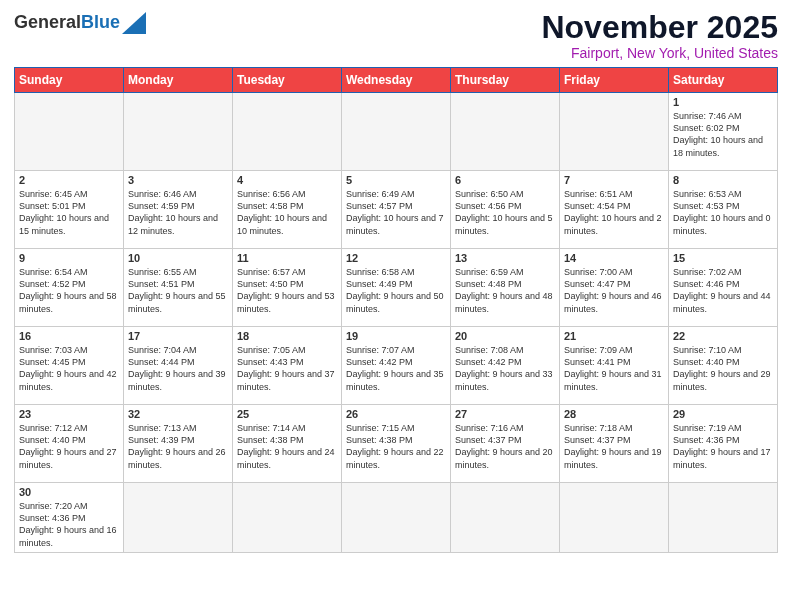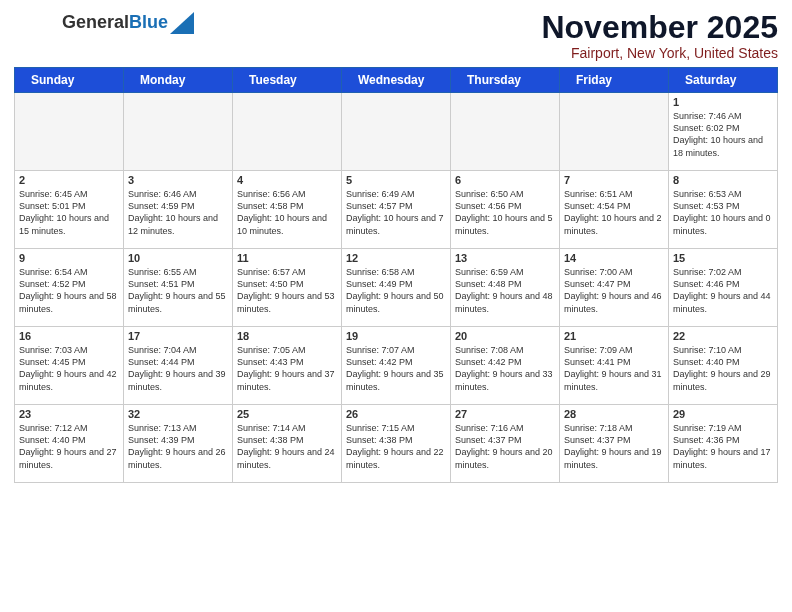--- a/index.html
+++ b/index.html
@@ -19,53 +19,52 @@
     .header {
       display: flex;
       align-items: flex-start;
       justify-content: space-between;
       margin-bottom: 6px;
     }
     .logo-area {
       display: flex;
       flex-direction: column;
       align-items: flex-start;
-      margin-left: 48px;
     }
     .logo-text {
       font-size: 18px;
       font-weight: bold;
       color: #333;
       line-height: 1;
     }
     .logo-text span.blue { color: #1a6fb5; }
     .title-area {
       text-align: right;
     }
     .month-title {
       font-size: 32px;
       font-weight: bold;
       color: #0f172a;
       line-height: 1.1;
     }
     .location-subtitle {
       font-size: 14px;
-      color: #7f1d1d;
+      color: #a21caf;
     }
     .calendar {
       width: 100%;
       border-collapse: collapse;
       border: 1px solid #ccc;
     }
     .calendar th {
-      background-color: #1d4ed8;
+      background-color: #ef4444;
       color: #fff;
       font-size: 12px;
       font-weight: bold;
-      padding: 5px 16px;
+      padding: 5px 4px;
       text-align: left;
       border: 1px solid #2060b0;
     }
     .calendar td {
       width: calc(100% / 7);
       vertical-align: top;
       border: 1px solid #ccc;
       padding: 3px 4px;
       font-size: 9.5px;
       color: #333;
@@ -309,15 +308,29 @@
 Sunset: 4:37 PM
 Daylight: 9 hours and 19 minutes.</div>
           </td>
           <td>
             <span class="day-number">29</span>
             <div class="day-info">Sunrise: 7:19 AM
 Sunset: 4:36 PM
 Daylight: 9 hours and 17 minutes.</div>
           </td>
         </tr>
+        <tr class="last-row">
+          <td>
+            <span class="day-number">30</span>
+            <div class="day-info">Sunrise: 7:20 AM
+Sunset: 4:36 PM
+Daylight: 9 hours and 16 minutes.</div>
+          </td>
+          <td class="empty"></td>
+          <td class="empty"></td>
+          <td class="empty"></td>
+          <td class="empty"></td>
+          <td class="empty"></td>
+          <td class="empty"></td>
+        </tr>
       </tbody>
   </table>
 </div>
 
 </body></html>

